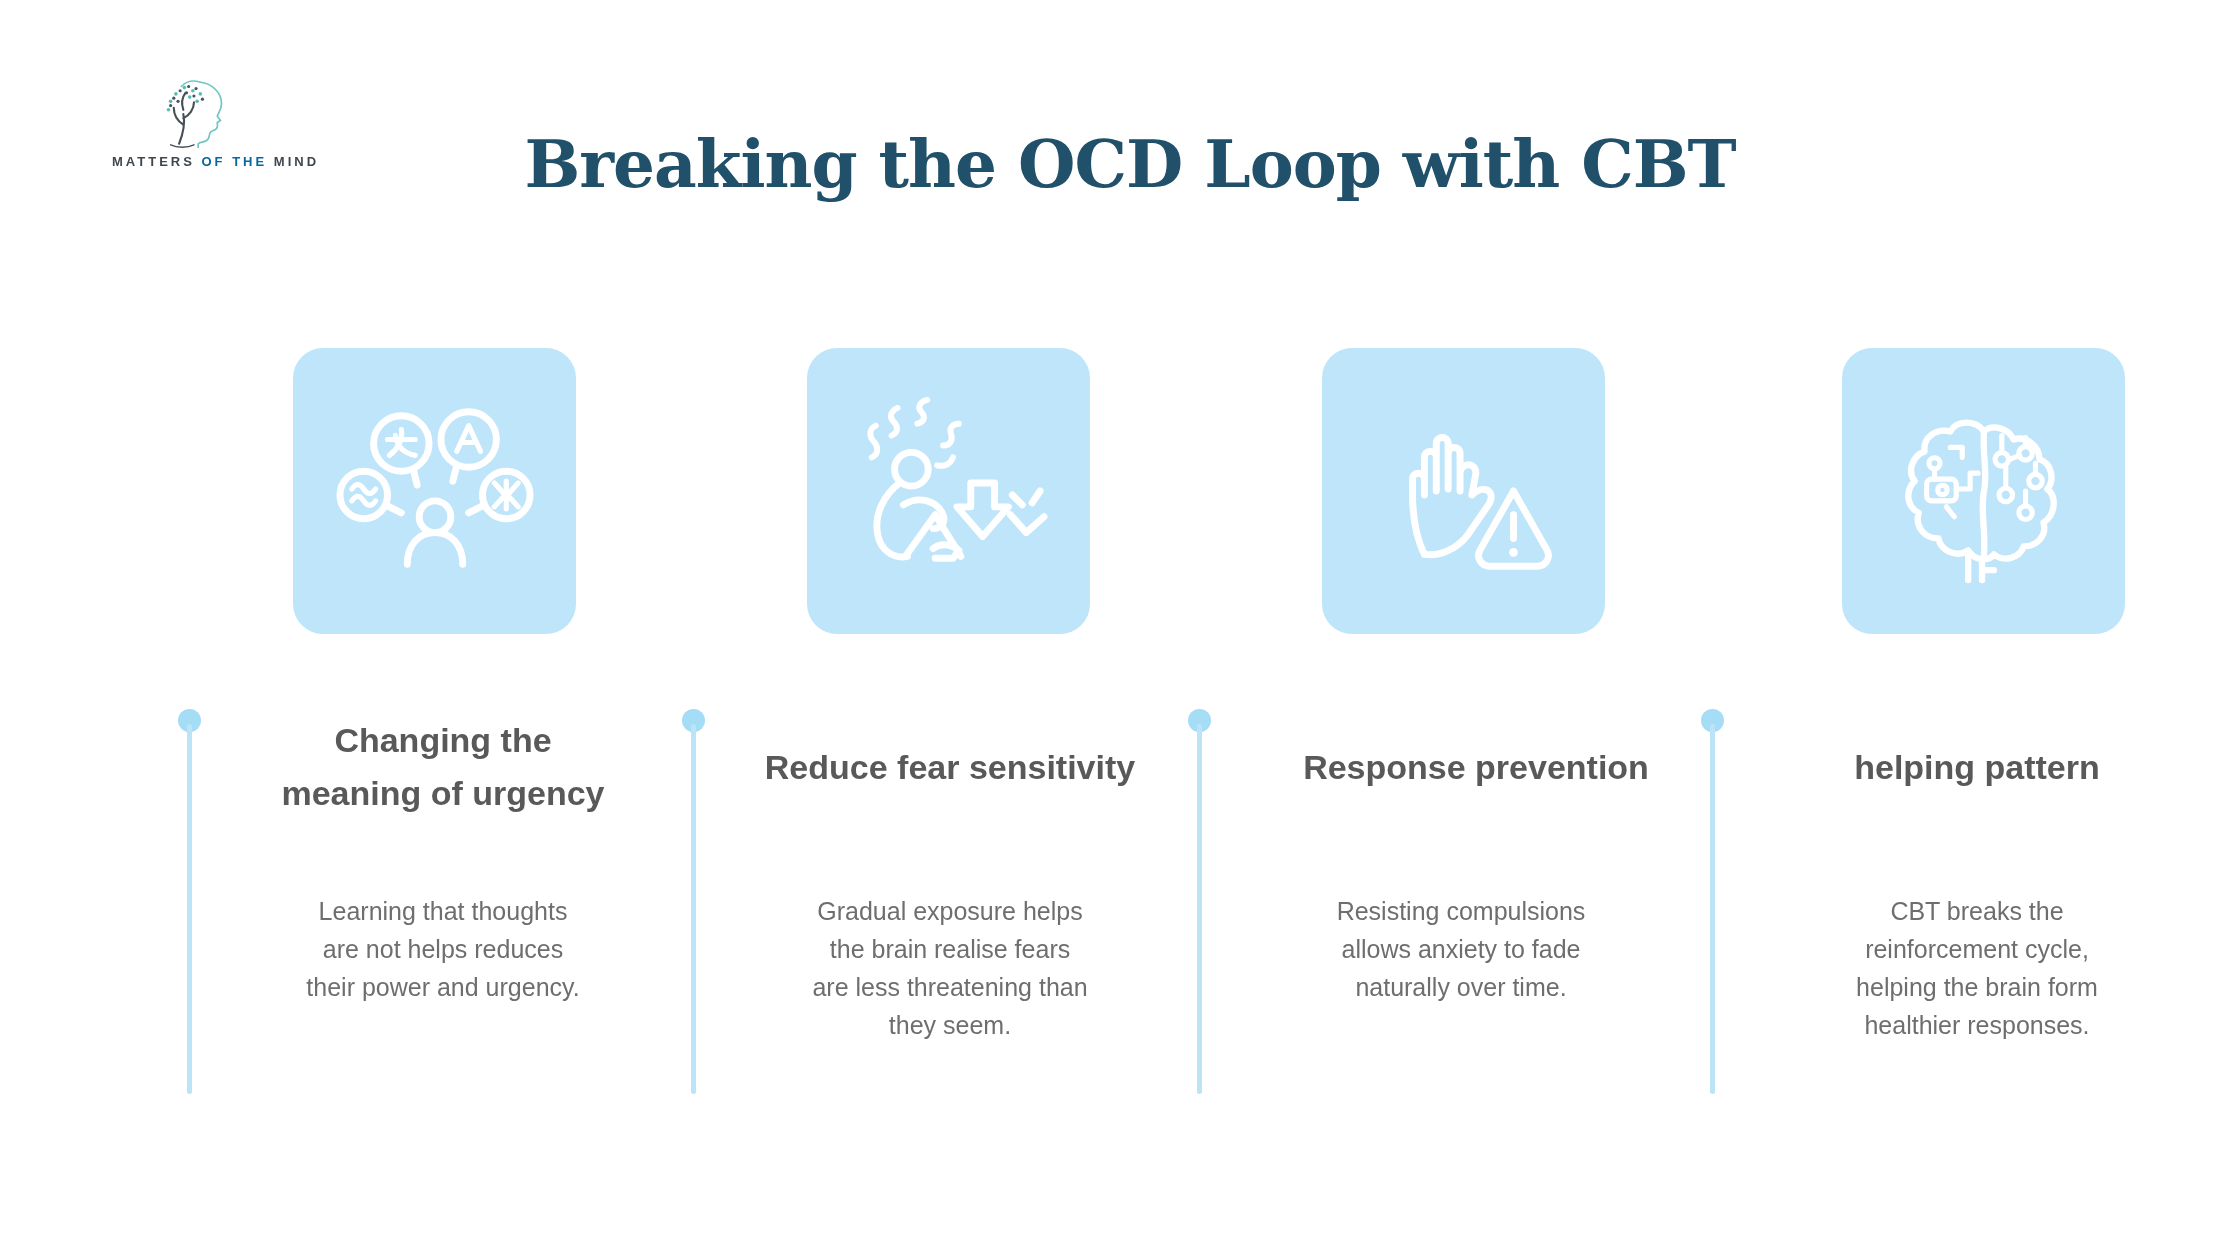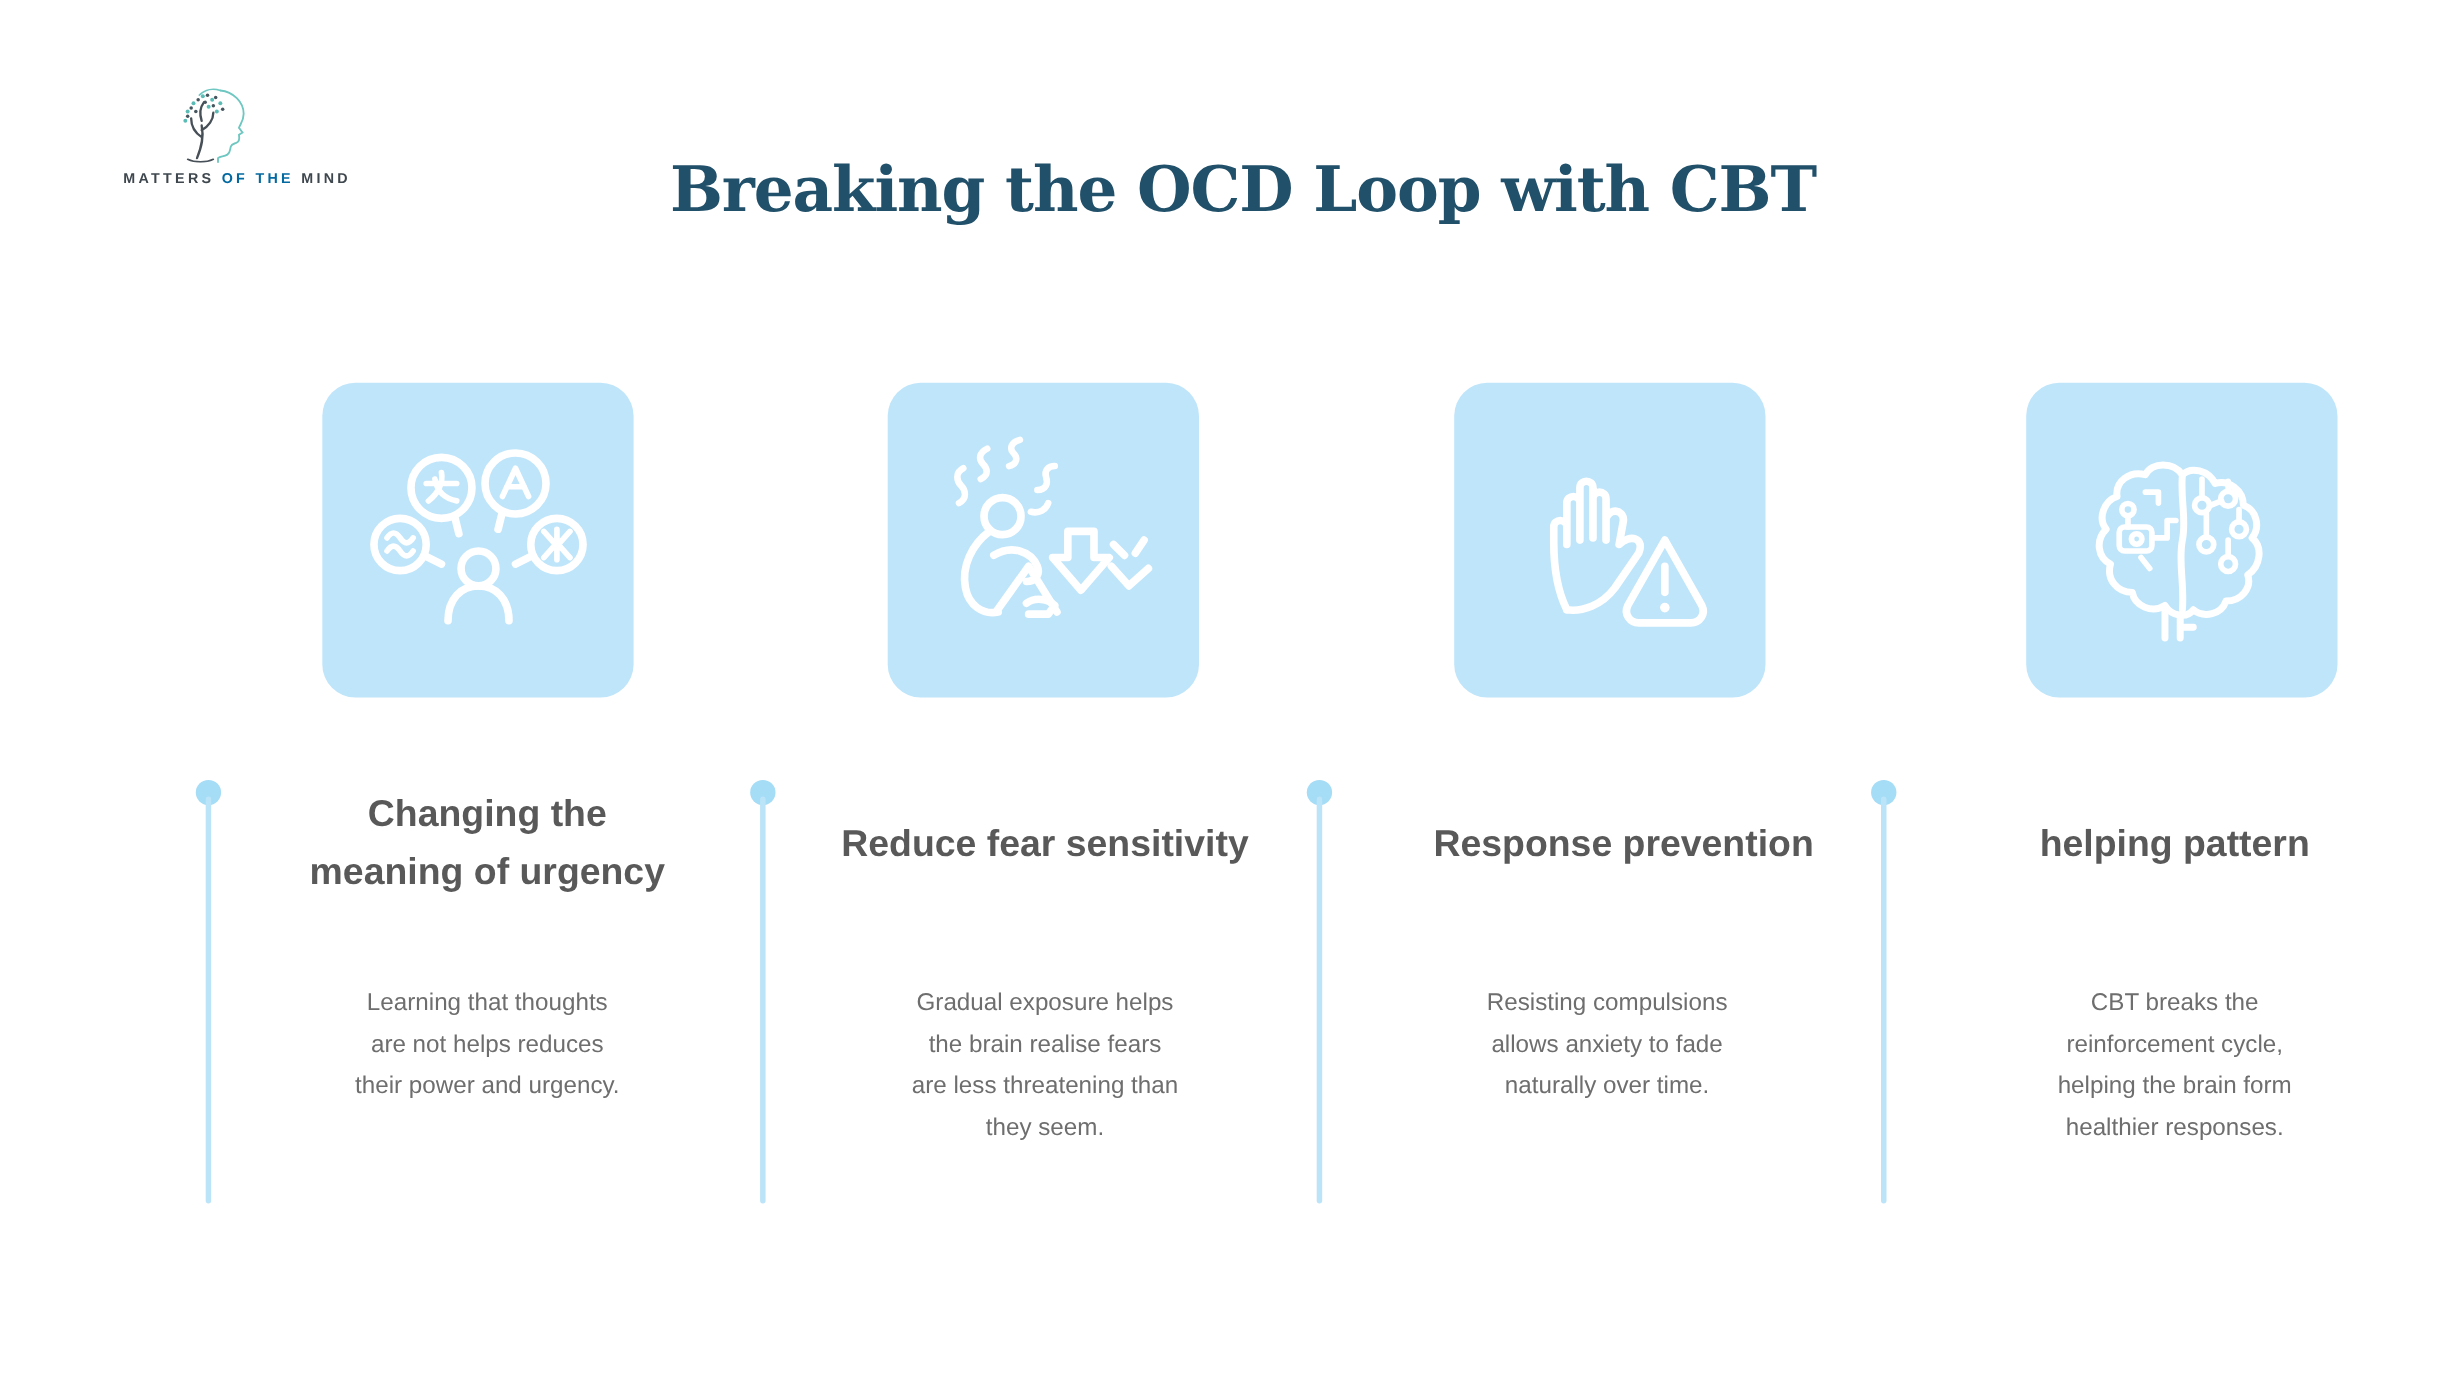--- a/index.html
+++ b/index.html
@@ -7,22 +7,22 @@
     width:2240px;height:1260px;position:relative;background:#ffffff;
     font-family:"Liberation Sans", sans-serif;overflow:hidden;
   }
   
   .logo{position:absolute;left:112px;top:78px;width:166px;text-align:center;}
   .logo svg{display:block;margin:0 auto;}
   .logo-text{margin-top:6px;font-size:13px;letter-spacing:3px;font-weight:600;color:#3f474e;white-space:nowrap;}
   .logo-text .teal{color:#0369a1;}
   
   .main-title{
-    position:absolute;left:430px;top:83px;width:1400px;text-align:center;
-    font-family:"DejaVu Serif", serif;font-weight:700;font-size:57px;line-height:104px;
+    position:absolute;left:430px;top:68px;width:1400px;text-align:center;
+    font-family:"DejaVu Serif", serif;font-weight:700;font-size:66px;line-height:104px;
     color:#21506a;letter-spacing:-1px;
   }
   
   .icon-box{
     position:absolute;top:348px;width:283px;height:286px;border-radius:30px;
     background:#bfe5fa;display:flex;align-items:center;justify-content:center;
   }
   .icon-box svg{display:block;}
   .b0{left:293px;} .b1{left:807px;} .b2{left:1322px;} .b3{left:1842px;}
   
@@ -32,21 +32,21 @@
   .l0{left:187px;} .l1{left:691px;} .l2{left:1197px;} .l3{left:1710px;}
   
   .step-title{
     position:absolute;top:702px;height:130px;width:540px;
     display:flex;flex-direction:column;align-items:center;justify-content:center;
     font-size:34px;font-weight:700;color:#595959;line-height:53px;text-align:center;
   }
   .t0{left:173px;} .t1{left:680px;} .t2{left:1206px;} .t3{left:1707px;}
   .step-desc{
     position:absolute;top:892px;width:490px;text-align:center;
-    font-size:22px;color:#6e6e6e;line-height:38px;
+    font-size:25px;color:#6e6e6e;line-height:38px;
   }
   .p0{left:198px;} .p1{left:705px;} .p2{left:1216px;} .p3{left:1732px;}
   .icon-stroke{fill:none;stroke:#ffffff;stroke-linecap:round;stroke-linejoin:round;}
 </style>
 </head>
 <body>
 
 <div class="logo">
   <svg width="96" height="70" viewBox="0 0 90 66">
 

